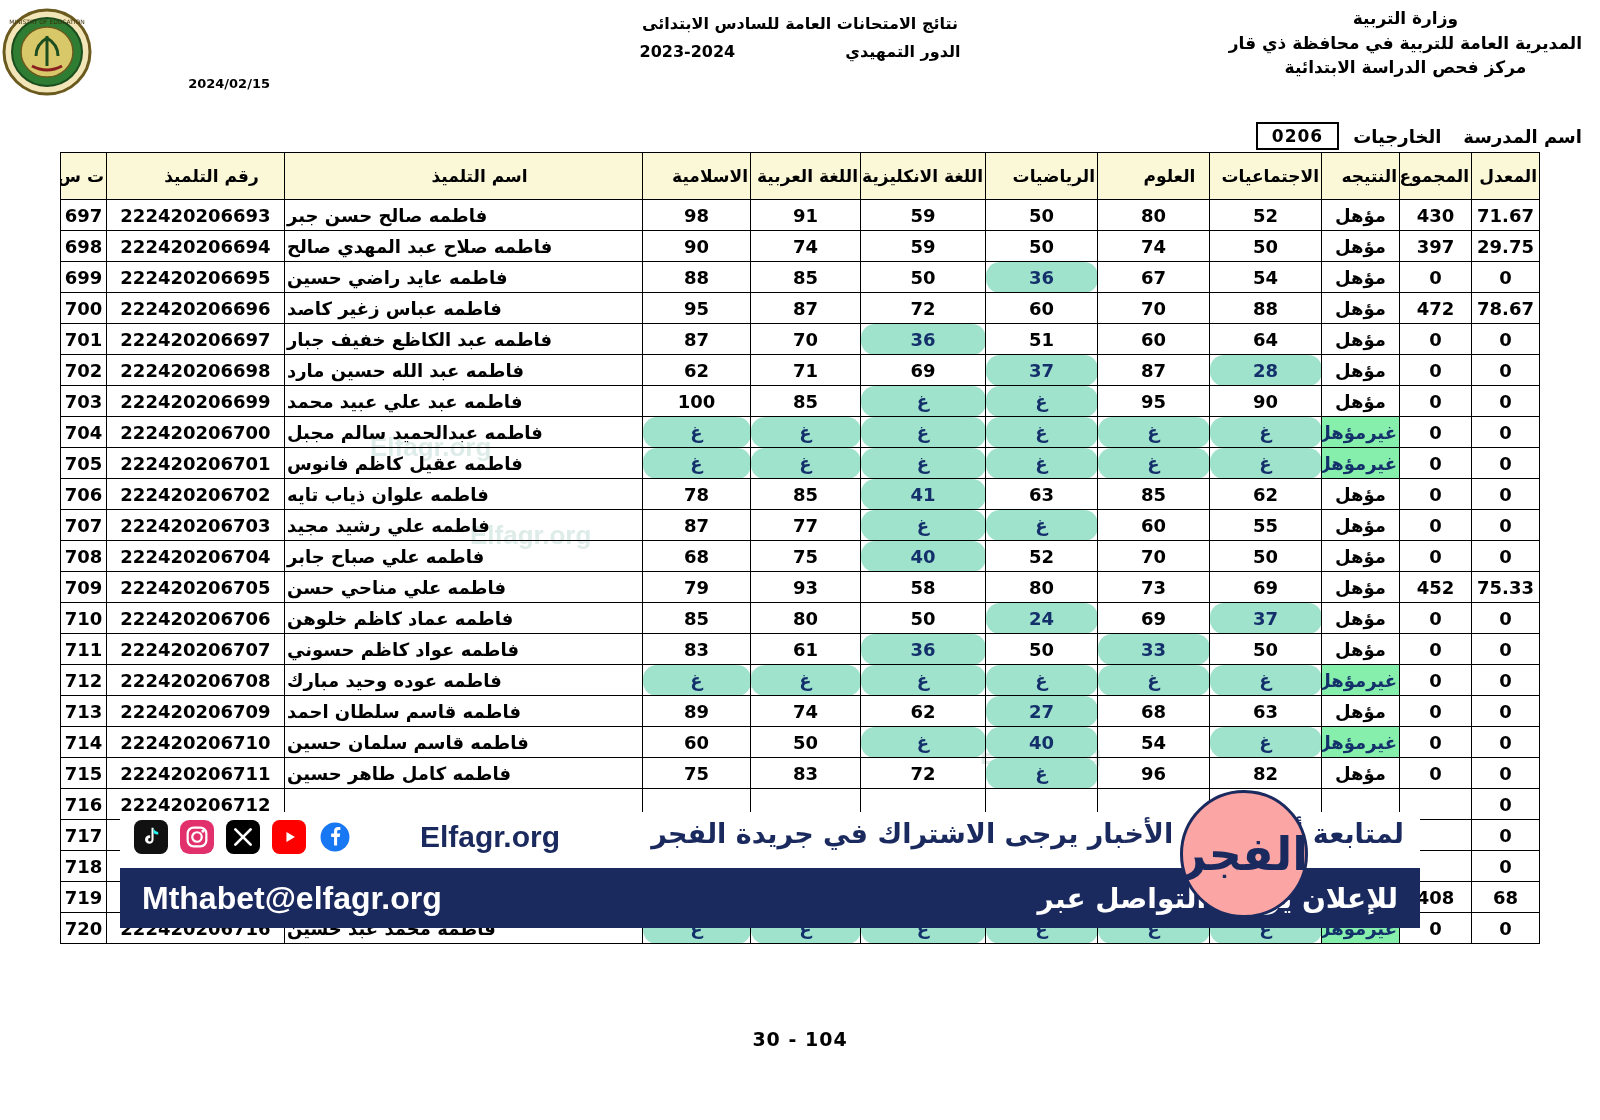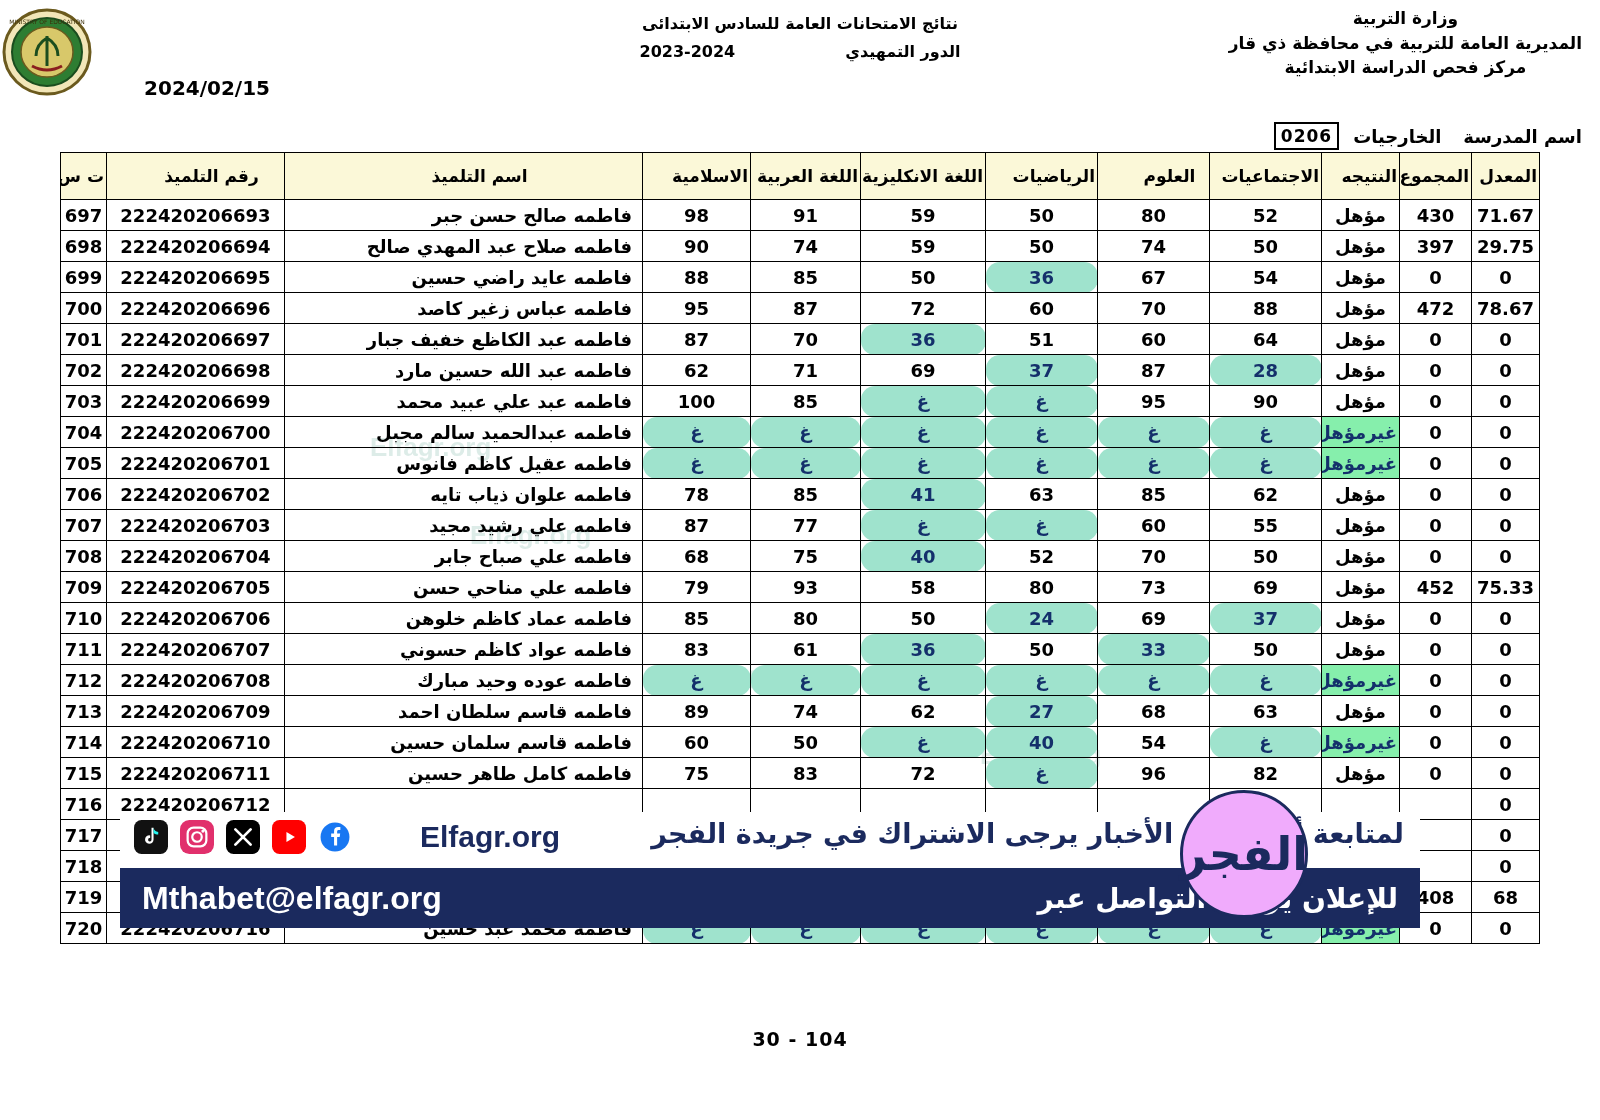--- a/index.html
+++ b/index.html
@@ -31,39 +31,39 @@
     width:620px;
     text-align:center;
     font-size:16px;
     font-weight:bold;
     line-height:1.75;
   }
   .center-title .line1{letter-spacing:0px;}
   .date-stamp{
     position:absolute;
     top:76px; right:1330px;
-    font-size:20px;
+    font-size:13px;
     font-weight:bold;
   }
   .emblem{
     position:absolute;
     top:8px; right:1508px;
     width:90px;height:88px;
   }
   .emblem svg{display:block;}
   
   .school-line{
     position:absolute;
     top:122px; right:18px;
     display:flex;align-items:center;gap:14px;
     font-size:18px;font-weight:bold;
   }
   .school-code{
     border:2px solid #000;
-    padding:2px 5px;
+    padding:2px 14px;
     font-size:17px;
     font-weight:bold;
     letter-spacing:1px;
   }
   .school-name{margin-right:8px;}
   
   .table-wrap{
     position:absolute;
     top:152px;
     left:60px; right:60px;
@@ -83,21 +83,21 @@
     white-space:nowrap;
     overflow:hidden;
   }
   thead th{
     background:#fbf8d8;
     height:46px;
     font-size:17px;
     padding-left:34px;
   }
   td.name{
-    text-align:right;
+    text-align:left;
     padding-right:10px;
     font-size:18px;
   }
   td.idnum{font-size:18px;letter-spacing:0px;}
   td.seq{font-size:18px;}
   .hl{background:#9fe3cd;color:#14306b;border-radius:14px;}
   .res-hl{background:#86efac;color:#14306b;}
   
   col.c-moadal{width:68px}
   col.c-majmoa{width:72px}
@@ -181,21 +181,21 @@
     font-size:32px;font-weight:bold;
     font-family:"Liberation Sans",sans-serif;
     direction:ltr;
   }
   .logo-circle{
     position:absolute;
     left:1180px;
     top:790px;
     width:122px;height:122px;
     border-radius:50%;
-    background:#f0abfc;
+    background:#fca5a5;
     border:3px solid #1b2a5e;
     z-index:31;
     display:flex;align-items:center;justify-content:center;
   }
   .logo-circle .glyph{
     font-size:46px;font-weight:bold;color:#1b2a5e;
     font-family:"DejaVu Sans",sans-serif;
     line-height:1;
   }
   

